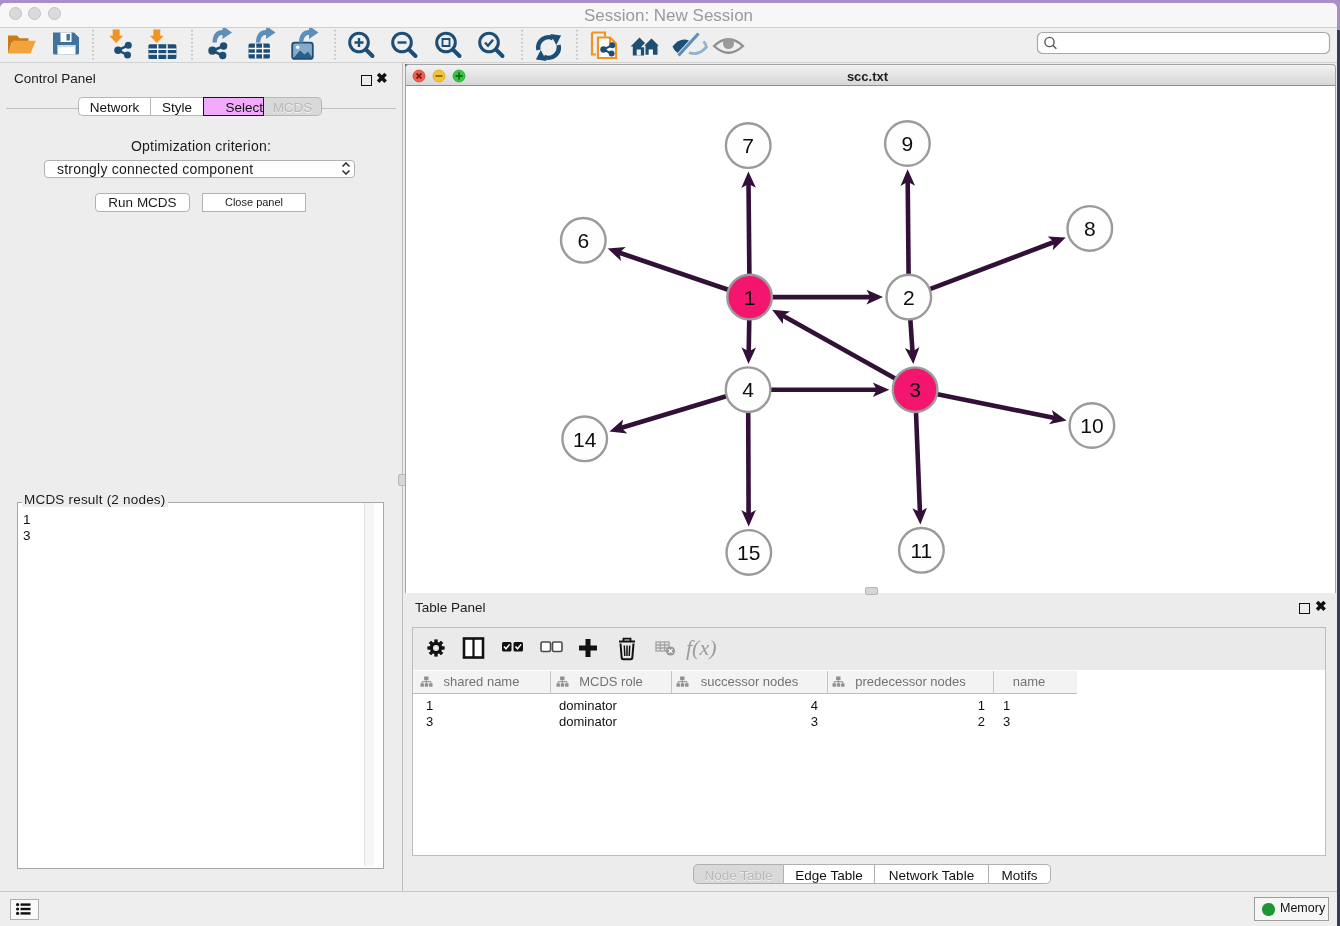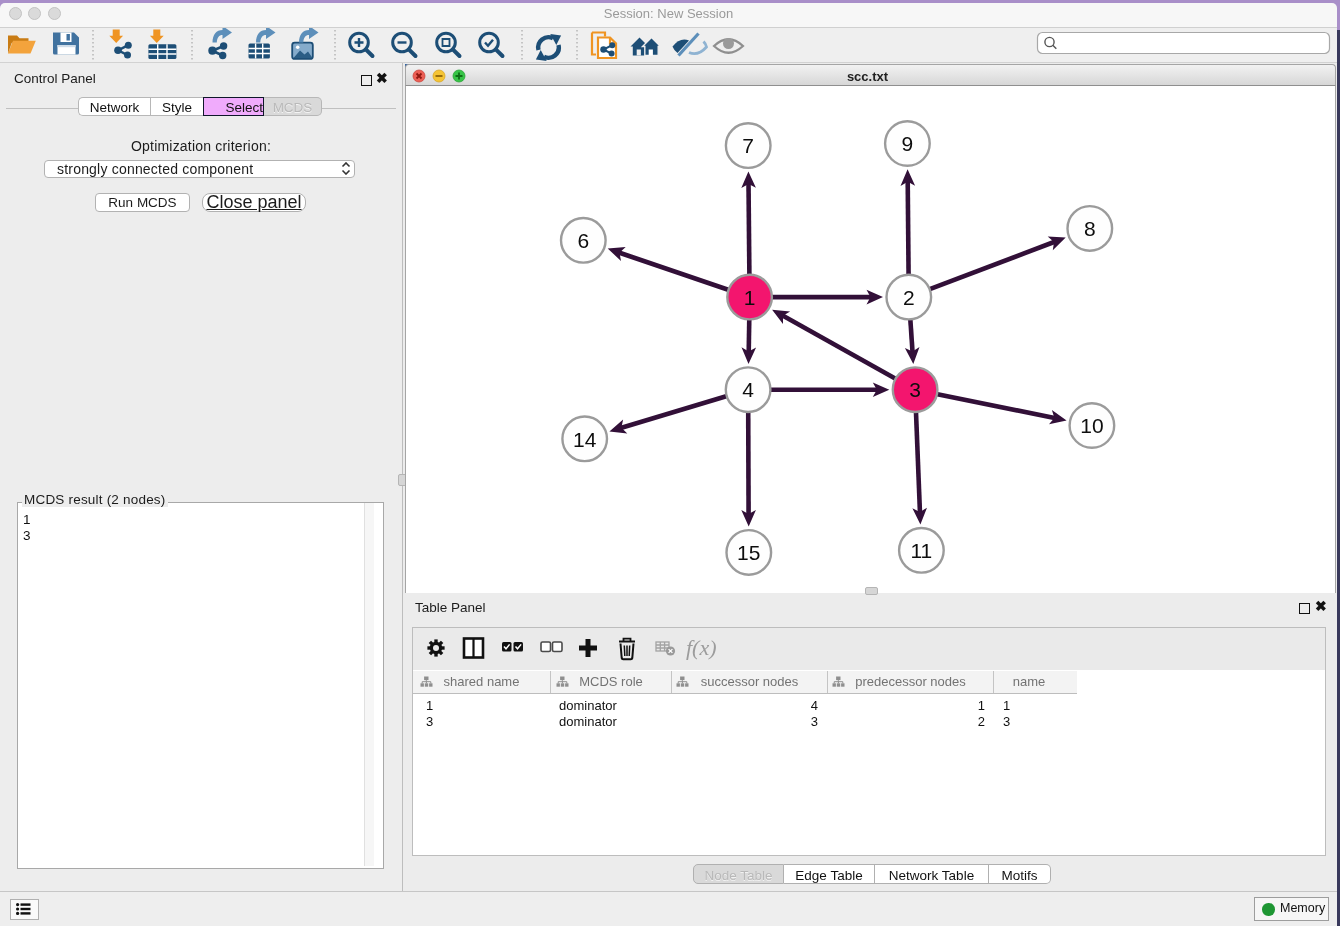--- a/index.html
+++ b/index.html
@@ -16,21 +16,21 @@
 <div class="abs" style="left:0;top:0;width:10px;height:10px;background:#a98fc9;"></div>
 <div class="abs" style="left:1327px;top:0;width:13px;height:10px;background:#a98fc9;"></div>
 <div class="abs" style="left:1336px;top:0;width:4px;height:32px;background:#a98fc9;"></div>
 <div class="abs" style="left:1337px;top:30px;width:3px;height:896px;background:#39395c;"></div>
 <div class="abs" style="left:0;top:921px;width:5px;height:5px;background:#3c6ba5;border-radius:0 5px 0 0;"></div>
 
 <div class="abs" style="left:0;top:3px;width:1337px;height:24px;background:#f7f7f7;border-bottom:1px solid #d0d0d0;border-radius:5px 5px 0 0;"></div>
 <div class="abs" style="left:8.5px;top:6.5px;width:11.5px;height:11.5px;border-radius:50%;background:#dadada;border:1px solid #c3c3c3;"></div>
 <div class="abs" style="left:27.8px;top:6.5px;width:11.5px;height:11.5px;border-radius:50%;background:#dadada;border:1px solid #c3c3c3;"></div>
 <div class="abs" style="left:47.8px;top:6.5px;width:11.5px;height:11.5px;border-radius:50%;background:#dadada;border:1px solid #c3c3c3;"></div>
-<div class="abs" style="left:0;top:6px;width:1337px;text-align:center;font-size:13px;color:#9a9a9a;">Session: New Session</div>
+<div class="abs" style="left:0;top:6px;width:1337px;text-align:center;font-size:17px;color:#9a9a9a;">Session: New Session</div>
 
 <div class="abs" id="toolbar" style="left:0;top:28px;width:1337px;height:34px;background:#efefef;border-bottom:1px solid #d2d2d2;"></div>
 <svg class="abs" style="left:0;top:28px;" width="1337" height="34" viewBox="0 0 1337 34">
 <defs>
  <g id="oarrow">
         <path d="M-3.5 -13.5 h7 v6.2 h3.4 L0 0 L-6.9 -7.3 h3.4 z"></path>
       </g>
  <g id="carrow">
         <path d="M0 13 C 0 5 4 0.5 10 0.5 L10 -3.8 L19.5 3 L10 9.3 L10 5.5 C 6.5 5.5 4.6 8 4.3 13 Z"></path>
       </g>
@@ -163,21 +163,21 @@
 <div class="abs" style="left:0;top:137.5px;width:402px;text-align:center;font-size:14px;letter-spacing:0.2px;color:#1c1c1c;">Optimization criterion:</div>
 
 <div class="abs" style="left:44px;top:160px;width:309px;height:16px;background:#fff;border:1px solid #b2b2b2;border-radius:4px;"></div>
 <div class="abs" style="left:57px;top:160.5px;font-size:14px;letter-spacing:0.2px;color:#1c1c1c;">strongly connected component</div>
 <svg class="abs" style="left:340px;top:162px;" width="12" height="13" viewBox="0 0 12 13">
   <path d="M2.5 4.5 L6 1 L9.5 4.5" fill="none" stroke="#333" stroke-width="1.6"></path>
   <path d="M2.5 8.5 L6 12 L9.5 8.5" fill="none" stroke="#333" stroke-width="1.6"></path>
 </svg>
 
 <div class="abs" style="left:95px;top:193px;width:93px;height:17px;background:#fff;border:1px solid #b2b2b2;border-radius:4px;text-align:center;line-height:17px;font-size:13.5px;color:#1c1c1c;">Run MCDS</div>
-<div class="abs" style="left:202px;top:193px;width:102px;height:17px;background:#fff;border:1px solid #b2b2b2;border-radius:8px;text-align:center;line-height:17px;font-size:18px;color:#1c1c1c;text-decoration:underline;">Close panel</div>
+<div class="abs" style="left:202px;top:193px;width:102px;height:17px;background:#fff;border:1px solid #b2b2b2;border-radius:0;text-align:center;line-height:17px;font-size:11px;color:#1c1c1c;">Close panel</div>
 
 <div class="abs" style="left:17px;top:502px;width:365px;height:365px;background:#fff;border:1px solid #a8a8a8;"></div>
 <div class="abs" style="left:22px;top:492px;background:#ededed;padding:0 2px;font-size:13.5px;letter-spacing:0.2px;color:#1c1c1c;">MCDS result (2 nodes)</div>
 <div class="abs" style="left:364px;top:503px;width:9px;height:363px;background:#f6f6f6;border-left:1px solid #e0e0e0;"></div>
 <div class="abs" style="left:23px;top:512px;font-size:13.5px;color:#111;line-height:16px;">1<br>3</div>
 
 <div class="abs" style="left:398px;top:474px;width:8px;height:10px;background:#d6d6d6;border:1px solid #b5b5b5;border-radius:2px;"></div>
 
 <div class="abs" style="left:405px;top:64px;width:0;height:0;border-left:5px solid #3465a4;border-bottom:5px solid transparent;"></div>
 <div class="abs" style="left:405px;top:64px;width:931px;height:22px;background:linear-gradient(#f2f2f2,#d7d7d7);border:1px solid #a5a5a5;border-bottom:1px solid #8f8f8f;border-radius:4px 4px 0 0;box-sizing:border-box;"></div>

